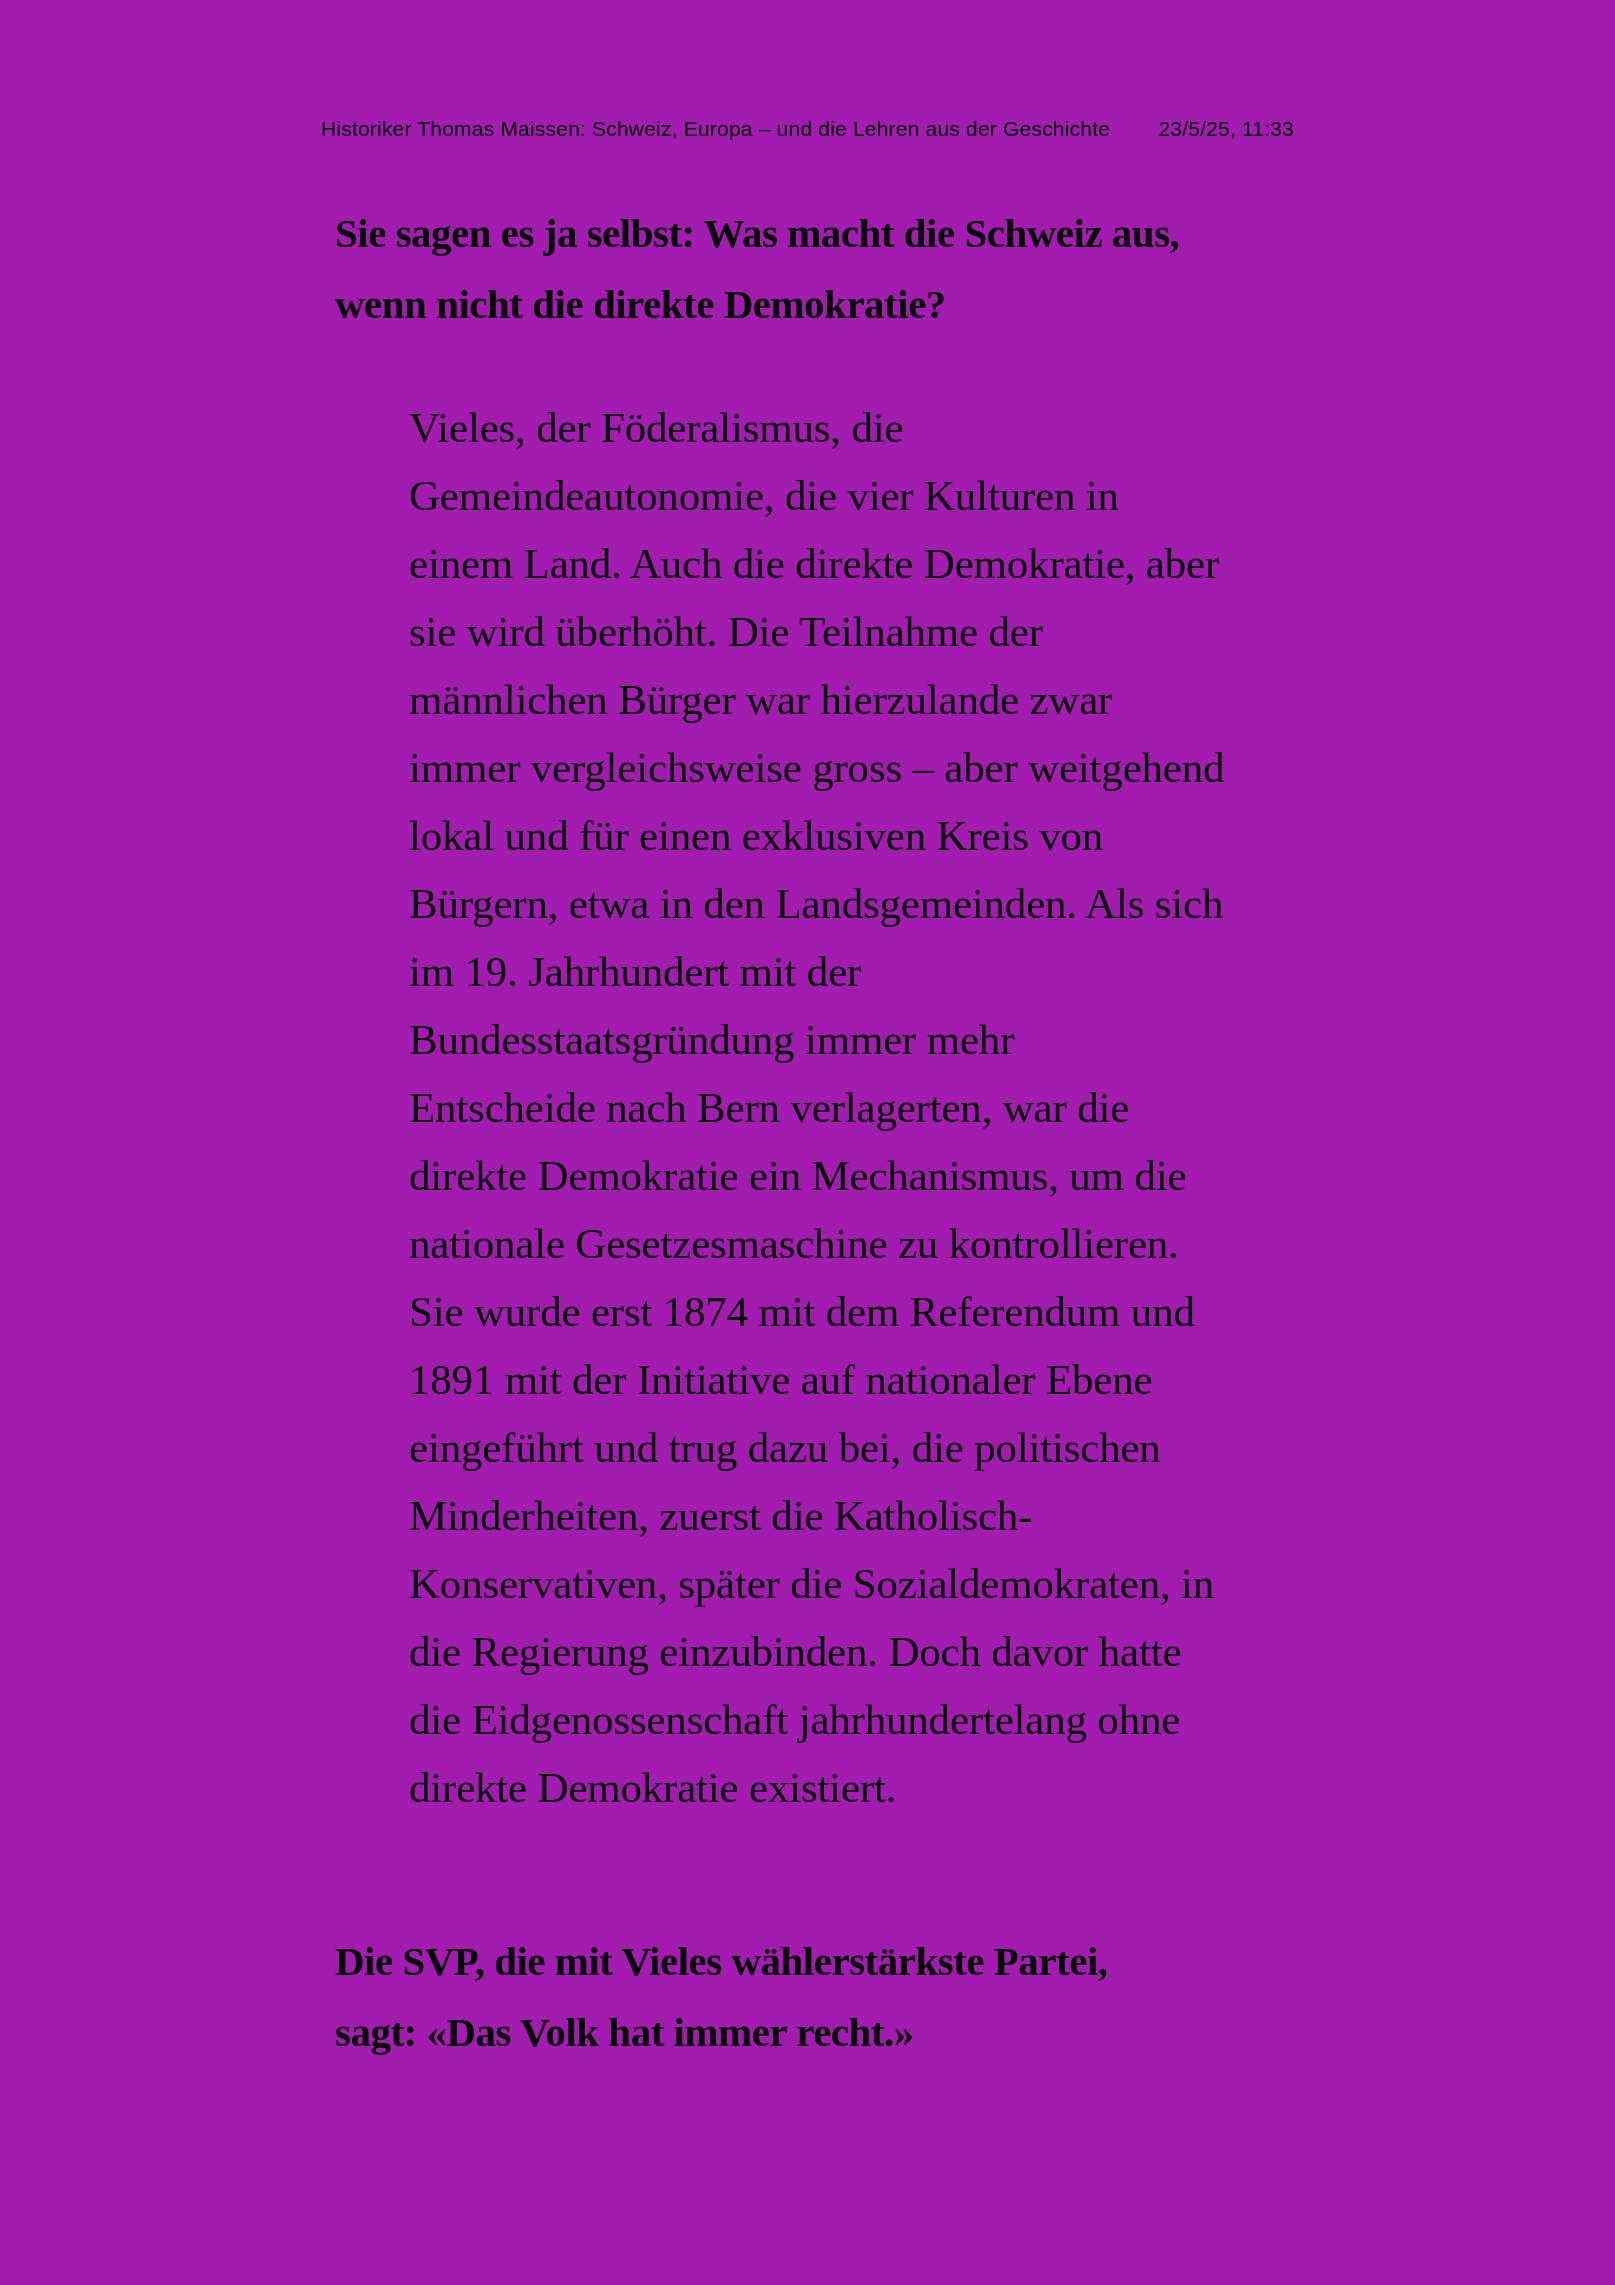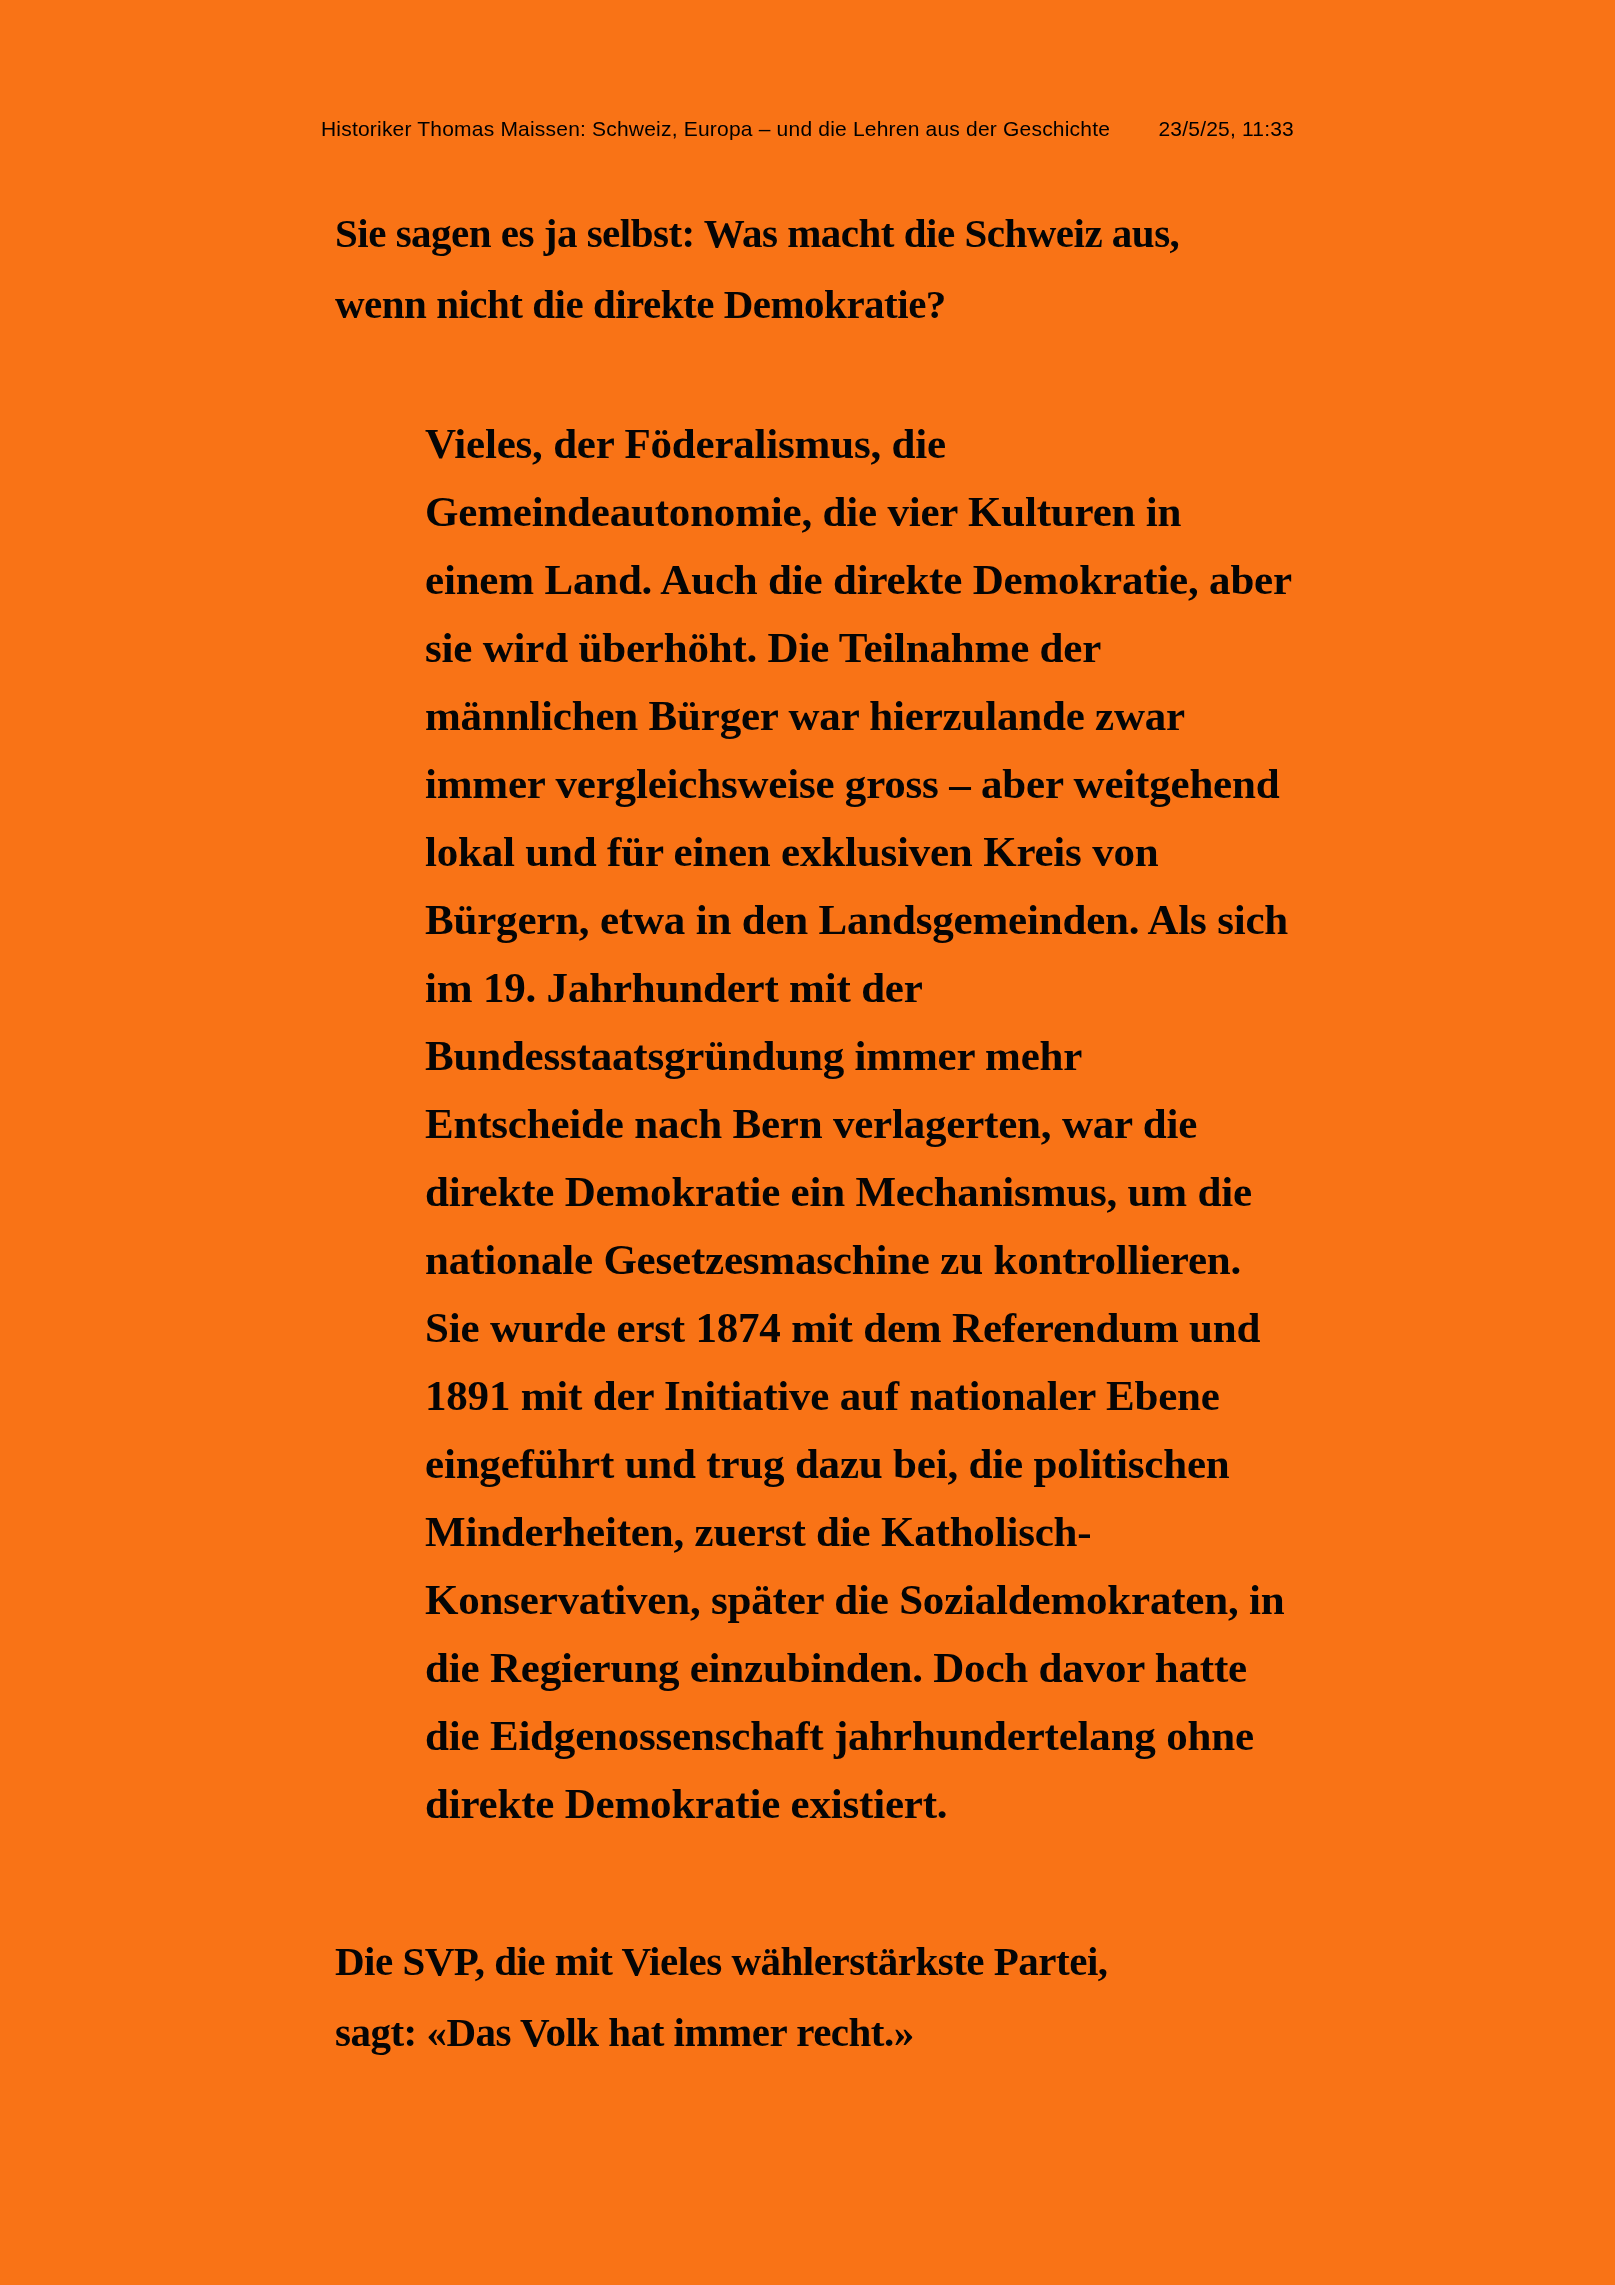--- a/index.html
+++ b/index.html
@@ -4,21 +4,21 @@
 <style>
   html, body {
     margin: 0;
     padding: 0;
     background: #ffffff;
   }
   .page {
     position: relative;
     width: 1616px;
     height: 2285px;
-    background: #f97316;
+    background: #a21caf;
     overflow: hidden;
   }
   
   .meta-row {
     position: absolute;
     display: flex;
     justify-content: space-between;
     align-items: baseline;
     color: #000000;
     font-family: "Liberation Sans", sans-serif;
@@ -52,24 +52,24 @@
     white-space: pre-line;
   }
   .question-1 { top: 186px; }
   .question-2 { top: 1914px; }
   
   .answer {
     position: absolute;
     left: 409px;
     width: 959px;
     top: 394px;
-    margin: 16px;
+    margin: 0;
     color: #050505;
     font-family: "Liberation Serif", serif;
-    font-weight: 700;
+    font-weight: 400;
     font-size: 43px;
     line-height: 68px;
     letter-spacing: -0.2px;
     white-space: pre-line;
   }
 </style>
 </head>
 <body>
 
 <div class="page">

